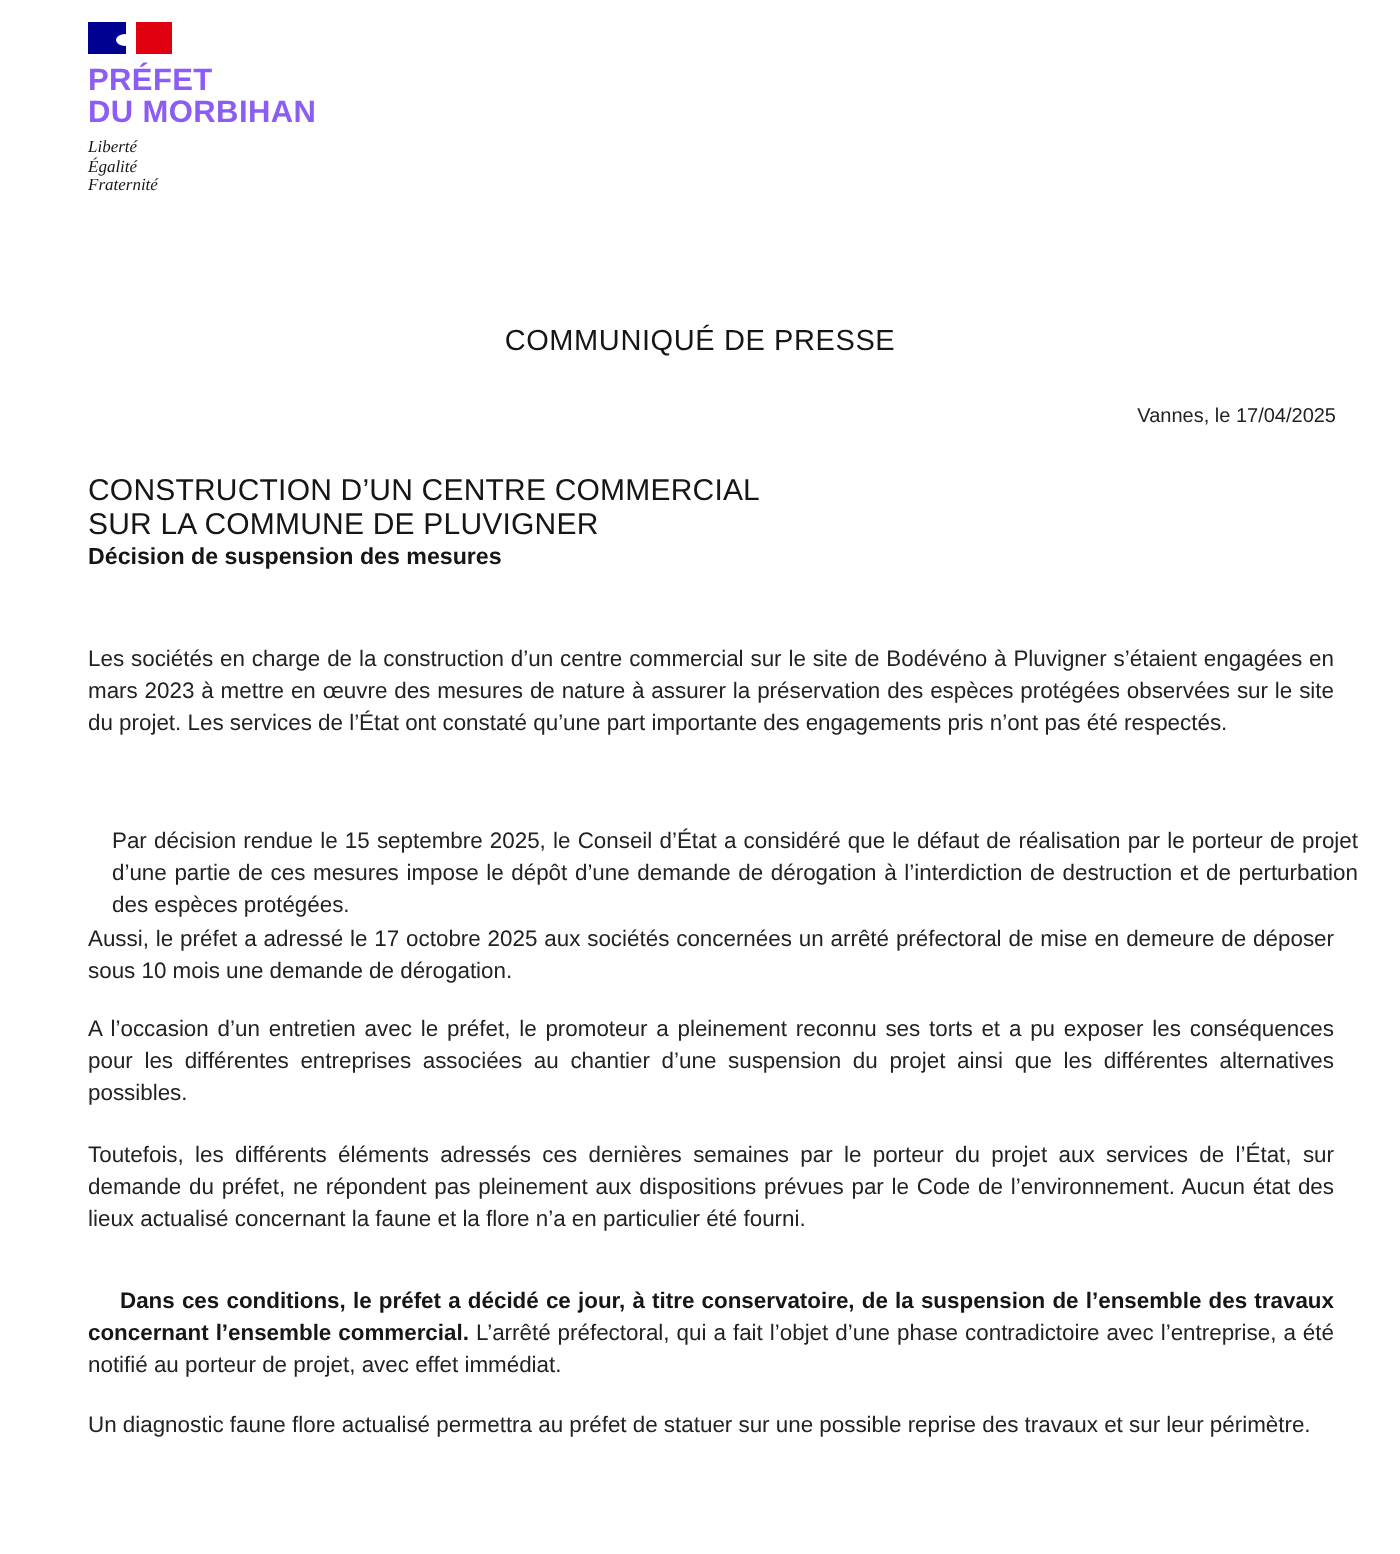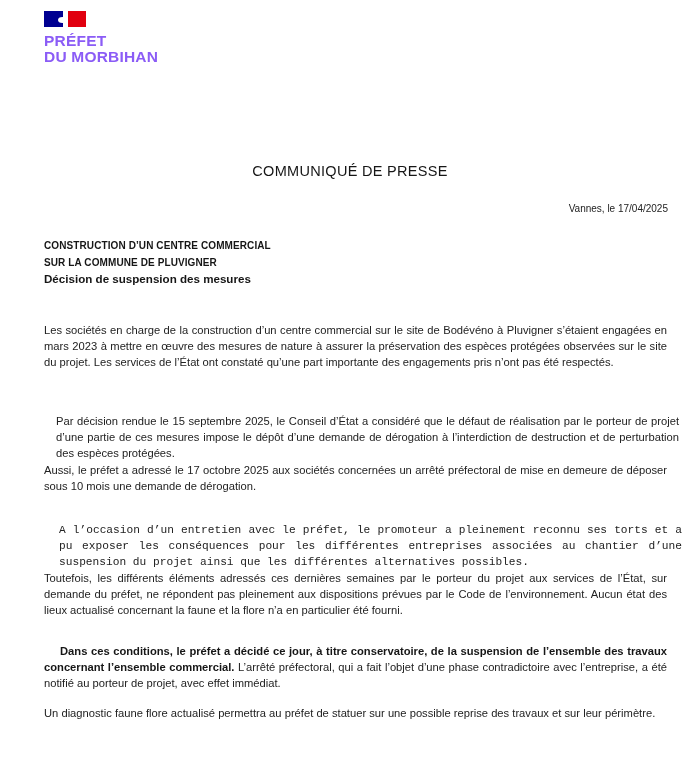--- a/index.html
+++ b/index.html
@@ -9,49 +9,54 @@
   .flag { width:42px; height:16px; position:relative; }
   .flag .blue { position:absolute; left:0; top:0; width:19px; height:16px; background:#000091; }
   .flag .red { position:absolute; left:24px; top:0; width:18px; height:16px; background:#e1000f; }
   .flag .mid { position:absolute; left:19px; top:0; width:5px; height:16px; background:#ffffff; }
   .flag .curl { position:absolute; left:14px; top:6px; width:9px; height:6px; border-radius:50%; background:#ffffff; }
   .prefet-name { margin-top:6px; font-weight:bold; font-size:15.5px; line-height:16px; color:#8b5cf6; letter-spacing:0.2px; }
   .motto { margin-top:4px; font-family:"Liberation Serif", serif; font-style:italic; font-size:8.5px; line-height:9.5px; color:#161616; }
   .doc-type { position:absolute; left:0; width:100%; top:163px; text-align:center; font-size:14.5px; letter-spacing:0.3px; color:#161616; }
   .date { position:absolute; right:32px; top:203px; font-size:10px; color:#222; }
   .title-block { position:absolute; left:44px; top:237px; }
-  .title { font-weight:bold; font-size:10px; line-height:17px; color:#161616; letter-spacing:0.1px; }
+  .title { font-weight:normal; font-size:15px; line-height:17px; color:#161616; letter-spacing:0.1px; }
   .subtitle { font-weight:bold; font-size:11.6px; line-height:15px; color:#161616; }
   .body-text { position:absolute; left:44px; width:623px; font-size:11.2px; line-height:16px; color:#222; text-align:justify; }
   .body-text b { color:#161616;margin-left:16px; }
 </style>
 </head>
 <body>
 
 <div class="logo">
   <div class="flag">
     <div class="blue"></div>
       <div class="mid"></div>
       <div class="red"></div>
       <div class="curl"></div>
   </div>
   <div class="prefet-name">
     <div>PRÉFET</div>
     <div>DU MORBIHAN</div>
   </div>
+  <div class="motto">
+    <div>Liberté</div>
+    <div>Égalité</div>
+    <div>Fraternité</div>
+  </div>
 </div>
 
 <div class="doc-type">COMMUNIQUÉ DE PRESSE</div>
 <div class="date">Vannes, le 17/04/2025</div>
 
 <div class="title-block">
   <div class="title">CONSTRUCTION D’UN CENTRE COMMERCIAL</div>
   <div class="title">SUR LA COMMUNE DE PLUVIGNER</div>
   <div class="subtitle">Décision de suspension des mesures</div>
 </div>
 
 <p class="body-text" style="top:322px;margin:0;">Les sociétés en charge de la construction d’un centre commercial sur le site de Bodévéno à Pluvigner s’étaient engagées en mars 2023 à mettre en œuvre des mesures de nature à assurer la préservation des espèces protégées observées sur le site du projet. Les services de l’État ont constaté qu’une part importante des engagements pris n’ont pas été respectés.</p>
 <p class="body-text" style="top:401px;margin:12px;">Par décision rendue le 15 septembre 2025, le Conseil d’État a considéré que le défaut de réalisation par le porteur de projet d’une partie de ces mesures impose le dépôt d’une demande de dérogation à l’interdiction de destruction et de perturbation des espèces protégées.</p>
 <p class="body-text" style="top:462px;margin:0;">Aussi, le préfet a adressé le 17 octobre 2025 aux sociétés concernées un arrêté préfectoral de mise en demeure de déposer sous 10 mois une demande de dérogation.</p>
-<p class="body-text" style="top:507px;margin:15px;font-family:Liberation Mono, monospace;">A l’occasion d’un entretien avec le préfet, le promoteur a pleinement reconnu ses torts et a pu exposer les conséquences pour les différentes entreprises associées au chantier d’une suspension du projet ainsi que les différentes alternatives possibles.</p>
+<p class="body-text" style="top:507px;margin:0;">A l’occasion d’un entretien avec le préfet, le promoteur a pleinement reconnu ses torts et a pu exposer les conséquences pour les différentes entreprises associées au chantier d’une suspension du projet ainsi que les différentes alternatives possibles.</p>
 <p class="body-text" style="top:570px;margin:0;">Toutefois, les différents éléments adressés ces dernières semaines par le porteur du projet aux services de l’État, sur demande du préfet, ne répondent pas pleinement aux dispositions prévues par le Code de l’environnement. Aucun état des lieux actualisé concernant la faune et la flore n’a en particulier été fourni.</p>
 <p class="body-text" style="top:643px;margin:0;"><b>Dans ces conditions, le préfet a décidé ce jour, à titre conservatoire, de la suspension de l’ensemble des travaux concernant l’ensemble commercial.</b><span> L’arrêté préfectoral, qui a fait l’objet d’une phase contradictoire avec l’entreprise, a été notifié au porteur de projet, avec effet immédiat.</span></p>
 <p class="body-text" style="top:705px;margin:0;">Un diagnostic faune flore actualisé permettra au préfet de statuer sur une possible reprise des travaux et sur leur périmètre.</p>
 
 </body></html>

